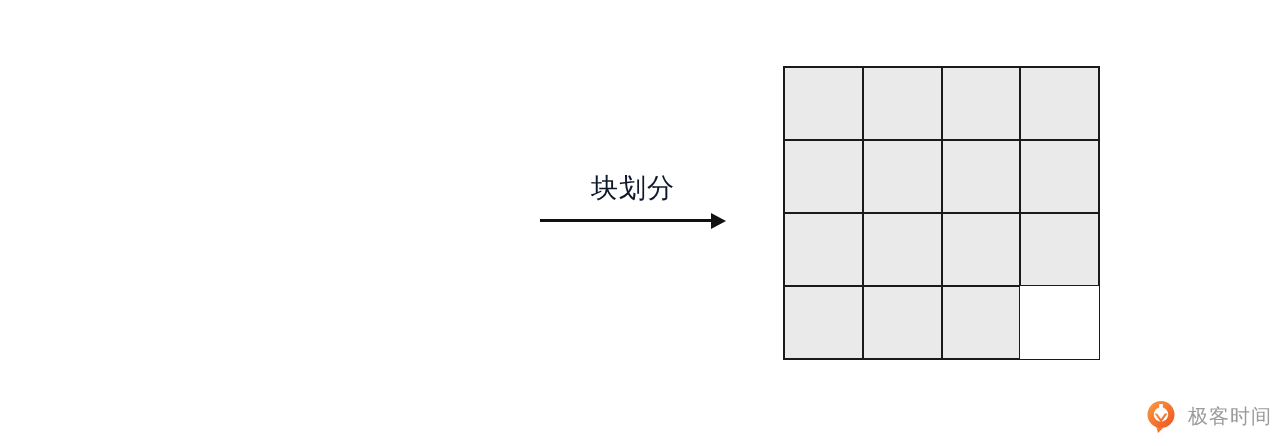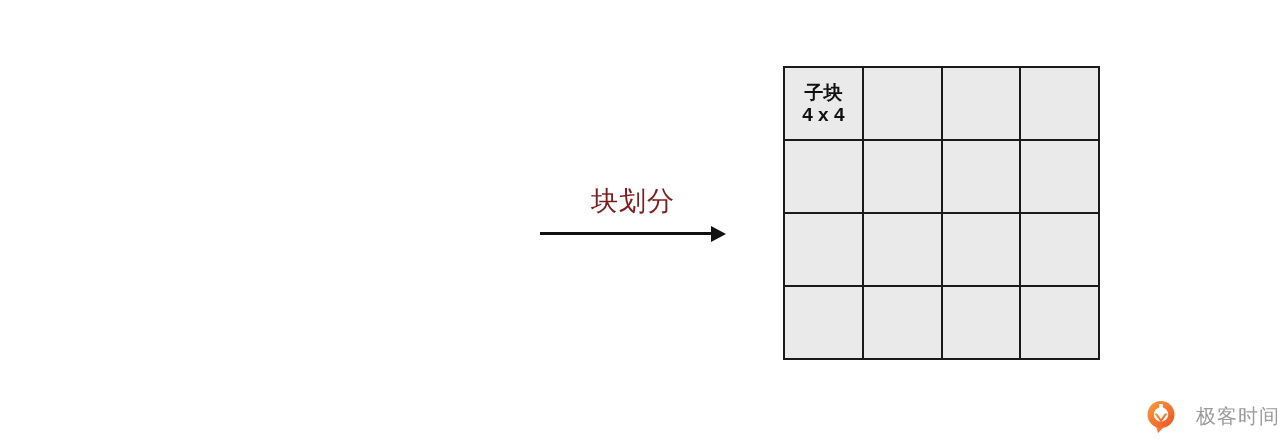--- a/index.html
+++ b/index.html
@@ -39,24 +39,23 @@
     position: absolute;
     left: 540px;
     top: 170px;
     width: 186px;
   }
   .arrow-label {
     display: block;
     text-align: center;
     font-size: 27px;
     font-weight: 400;
-    color: #7f1d1d;
+    color: #0f172a;
     margin-bottom: 7px;
     letter-spacing: 1px;
-    margin-top: 13px;
   }
   .arrow-shape {
     position: relative;
     height: 16px;
   }
   .arrow-line {
     position: absolute;
     left: 0;
     top: 6px;
     width: 172px;
@@ -101,21 +100,21 @@
     line-height: 1.15;
   }
 
   
   .logo {
     position: absolute;
     left: 1143px;
     top: 398px;
     display: flex;
     align-items: center;
-    gap: 17px;
+    gap: 9px;
   }
   .logo-icon { width: 36px; height: 36px; display: block; }
   .logo-text {
     font-size: 20px;
     font-weight: 400;
     color: #9b9b9b;
     letter-spacing: 1px;
     white-space: nowrap;
   }
 </style>
@@ -127,24 +126,20 @@
 
   <div class="arrow-group">
     <span class="arrow-label">块划分</span>
     <div class="arrow-shape">
       <div class="arrow-line"></div>
       <div class="arrow-head"></div>
     </div>
   </div>
 
   <div class="subblock-grid">
-    <div class="grid-cell">
-      <span class="subblock-label-line">子块</span>
-      <span class="subblock-label-line">4 x 4</span>
-    </div>
     <div class="grid-cell"></div>
     <div class="grid-cell"></div>
     <div class="grid-cell"></div>
     <div class="grid-cell"></div>
     <div class="grid-cell"></div>
     <div class="grid-cell"></div>
     <div class="grid-cell"></div>
     <div class="grid-cell"></div>
     <div class="grid-cell"></div>
     <div class="grid-cell"></div>

